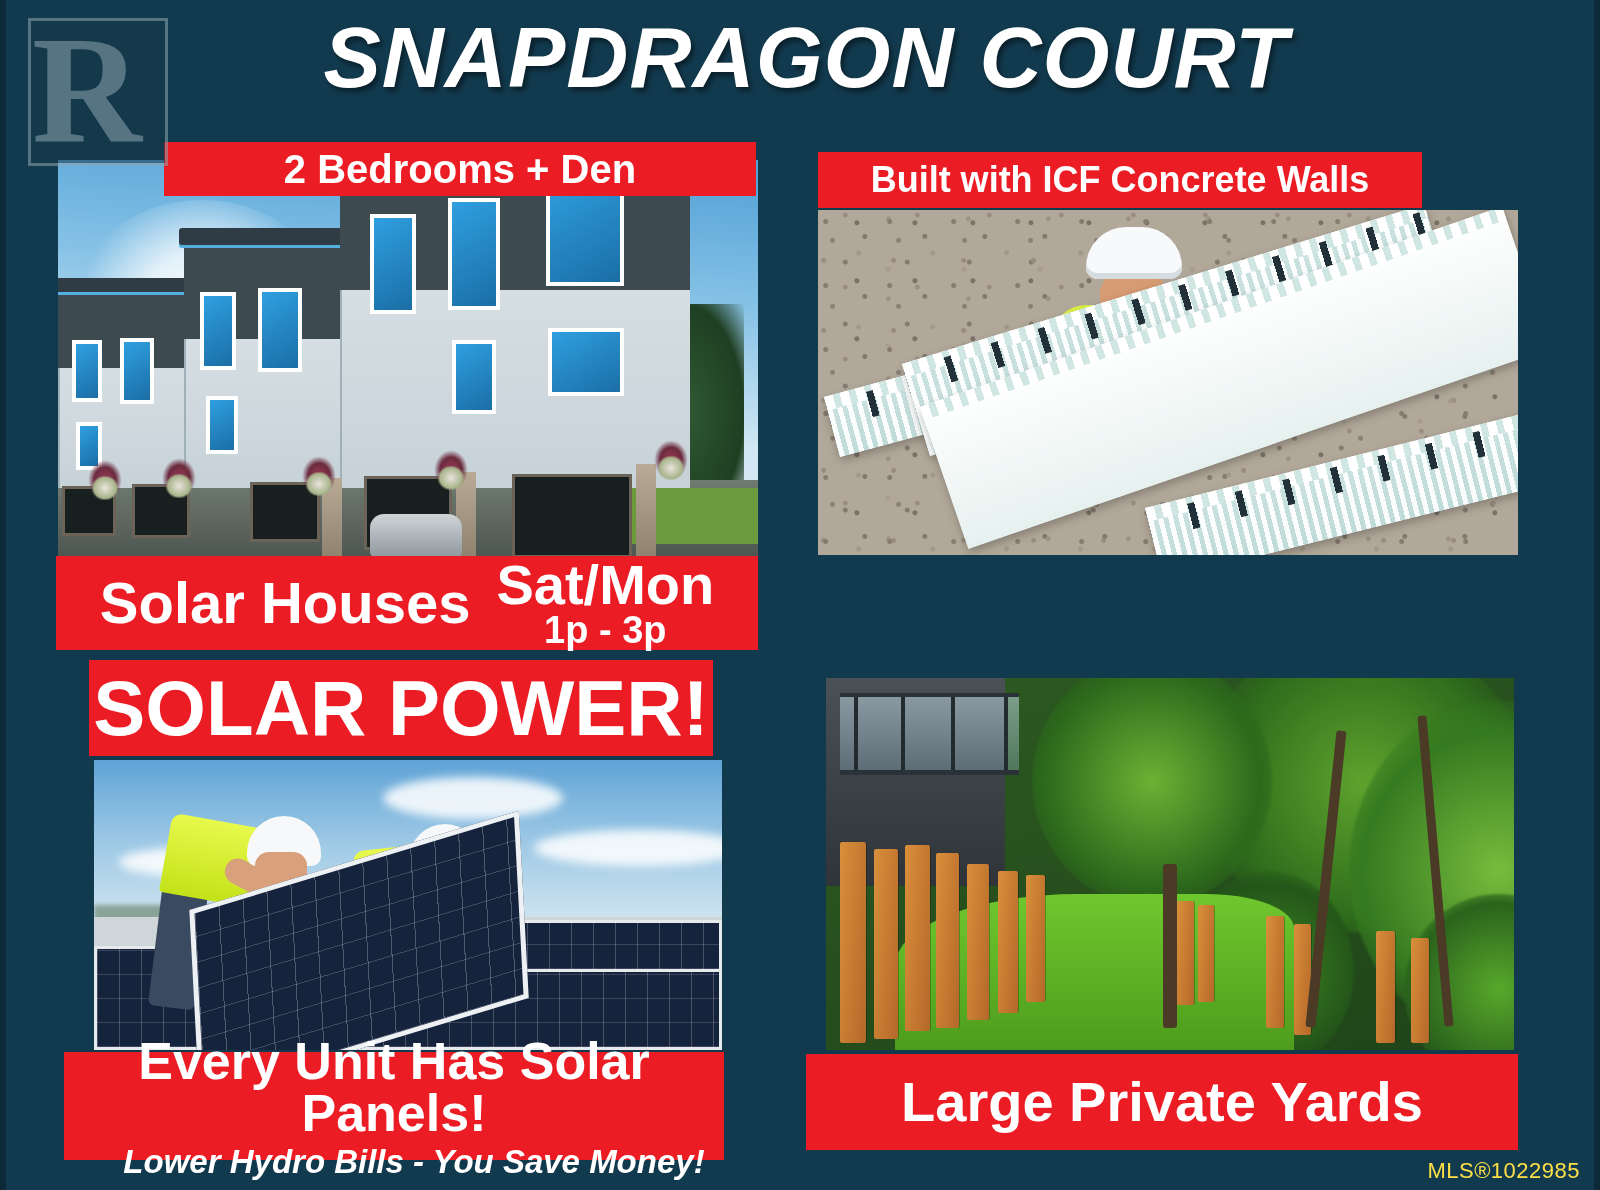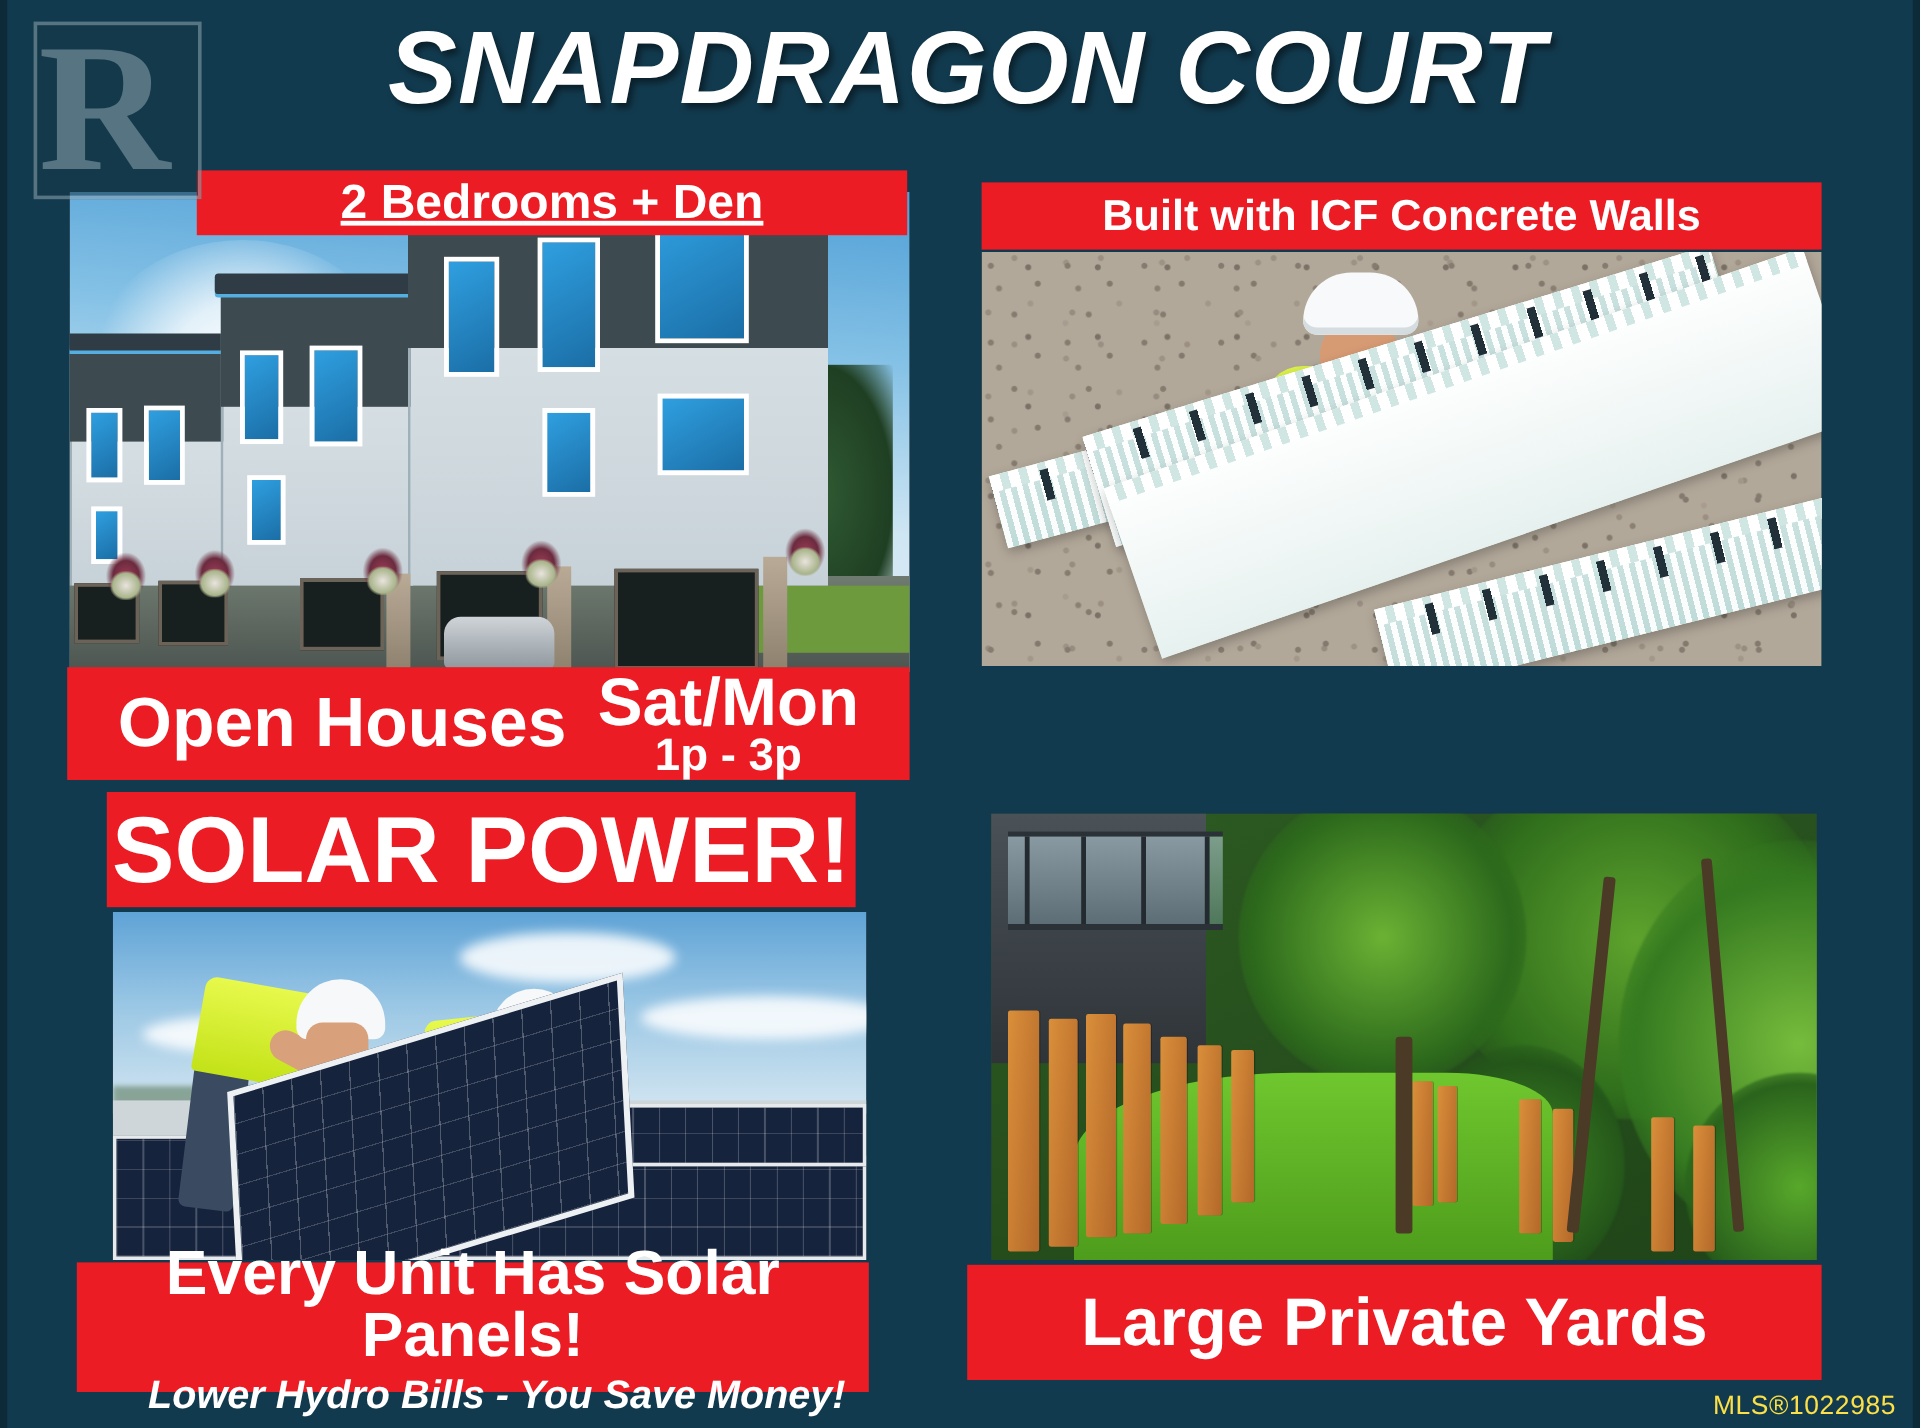--- a/index.html
+++ b/index.html
@@ -145,23 +145,23 @@
     background:linear-gradient(rgba(190,215,225,.55),rgba(150,185,200,.35));
     border-top:4px solid #2a3237;border-bottom:5px solid #2a3237;}
   .rail-post{position:absolute;top:0;width:4px;height:100%;background:#242b30;}
   .lawn{position:absolute;left:10%;bottom:0;width:58%;height:42%;
     background:linear-gradient(#6fc72e,#4e9c1c);border-radius:46% 22% 0 0;}
   .fence{position:absolute;background:linear-gradient(95deg,#d98f3a,#b4682a);border-radius:2px;
     box-shadow:1px 0 0 rgba(0,0,0,.25);}
   .trunk{position:absolute;background:#4a3a26;border-radius:3px;}
 
   
-  #b-beds   { left:158px;  top:142px;  width:592px;  height:54px;  font-size:40px;text-decoration:underline; }
+  #b-beds   { left:158px;  top:142px;  width:592px;  height:54px;  font-size:40px; }
   #b-open   { left:50px;   top:556px;  width:702px;  height:94px;  }
-  #b-icf    { left:812px;  top:152px;  width:700px;  height:56px;  font-size:36px; }
+  #b-icf    { left:812px;  top:152px;  width:604px;  height:56px;  font-size:36px; }
   #b-icf2   { left:798px;  top:560px;  width:714px;  height:88px;  font-size:35px; }
   #b-solar  { left:83px;   top:660px;  width:624px;  height:96px;  font-size:78px; }
   #b-every  { left:58px;   top:1052px; width:660px;  height:108px; }
   #b-yards  { left:800px;  top:1054px; width:712px;  height:96px;  font-size:56px; }
 
   #b-open .oh-wrap{ display:flex; align-items:center; justify-content:center; width:100%; gap:26px; }
   #b-open .oh-main{ font-size:58px; }
   #b-open .oh-right{ display:flex; flex-direction:column; line-height:.95; }
   #b-open .oh-day{ font-size:56px; }
   #b-open .oh-time{ font-size:38px; }
@@ -237,21 +237,21 @@
     <div class="flower" style="left:376px;bottom:70px;"></div>
     <div class="flower" style="left:596px;bottom:80px;"></div>
   </div>
 
   <div class="rb" id="b-beds">
     <span class="l1">2 Bedrooms + Den</span>
   </div>
 
   <div class="rb" id="b-open">
     <div class="oh-wrap">
-      <span class="oh-main">Open Houses</span>
+      <span class="oh-main">Solar Houses</span>
       <span class="oh-right">
         <span class="oh-day">Sat/Mon</span>
         <span class="oh-time">1p - 3p</span>
       </span>
     </div>
   </div>
 
   <div class="rb" id="b-icf">
     <span class="l1">Built with ICF Concrete Walls</span>
   </div>

